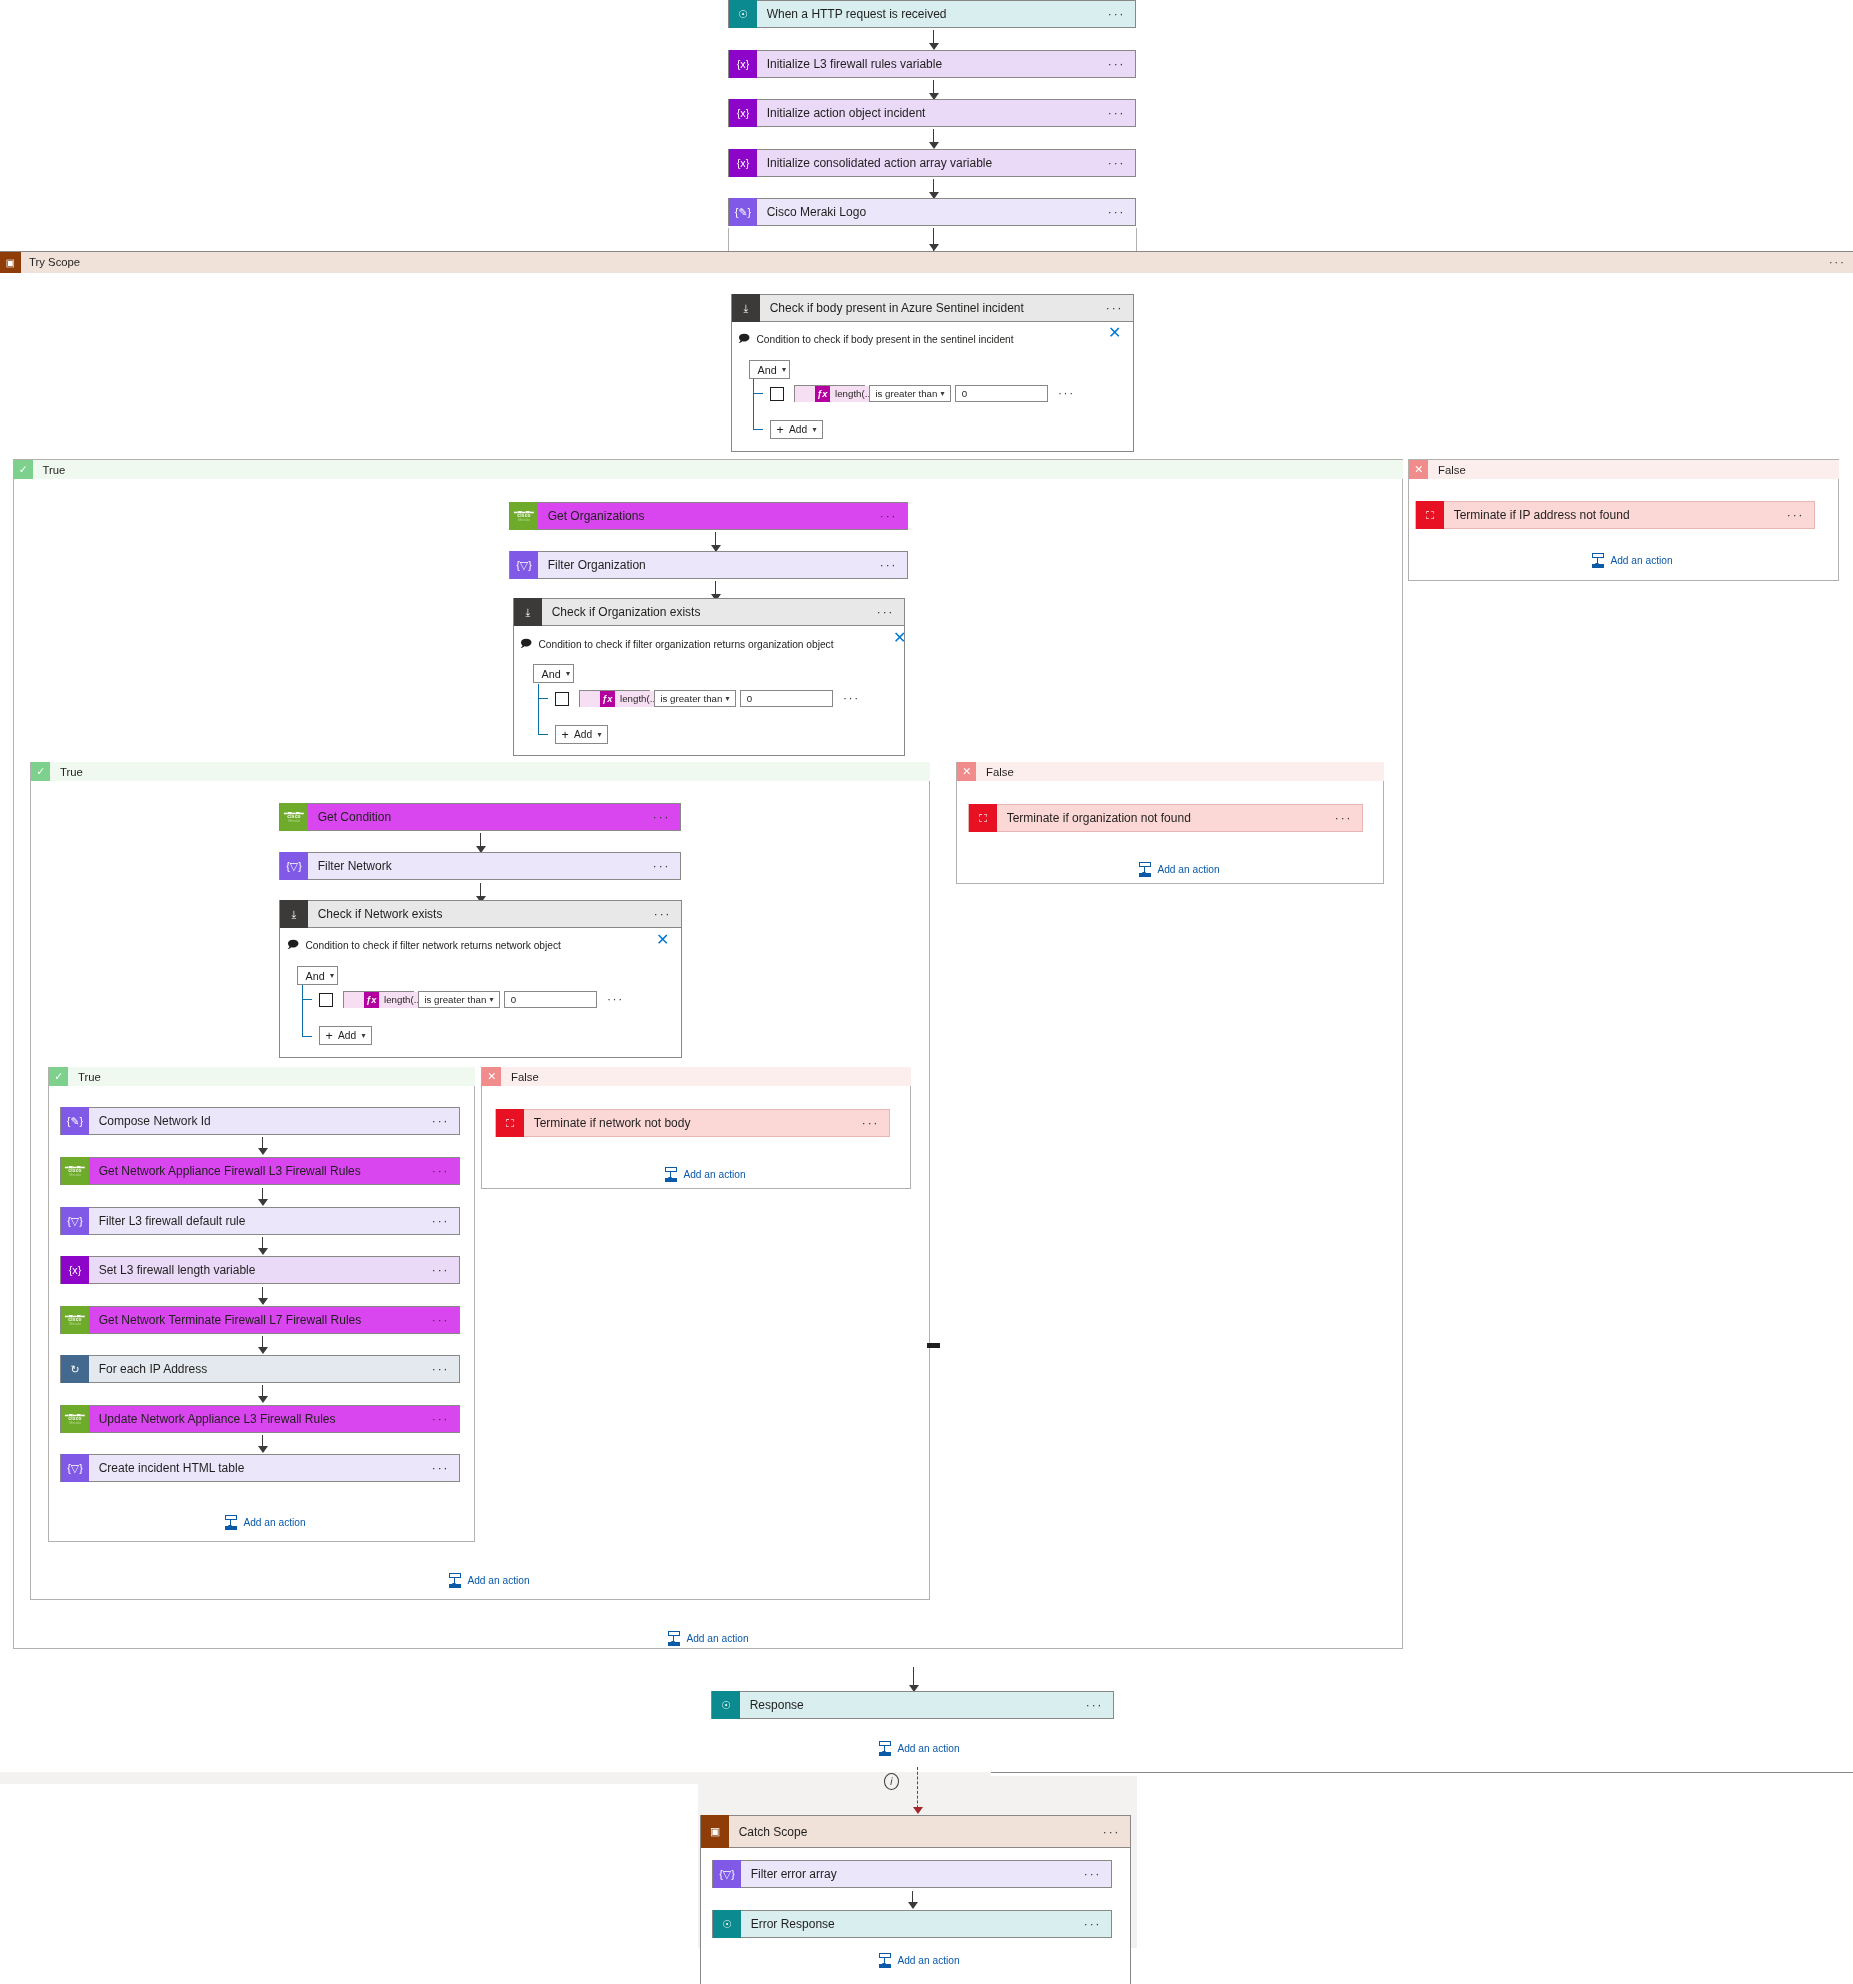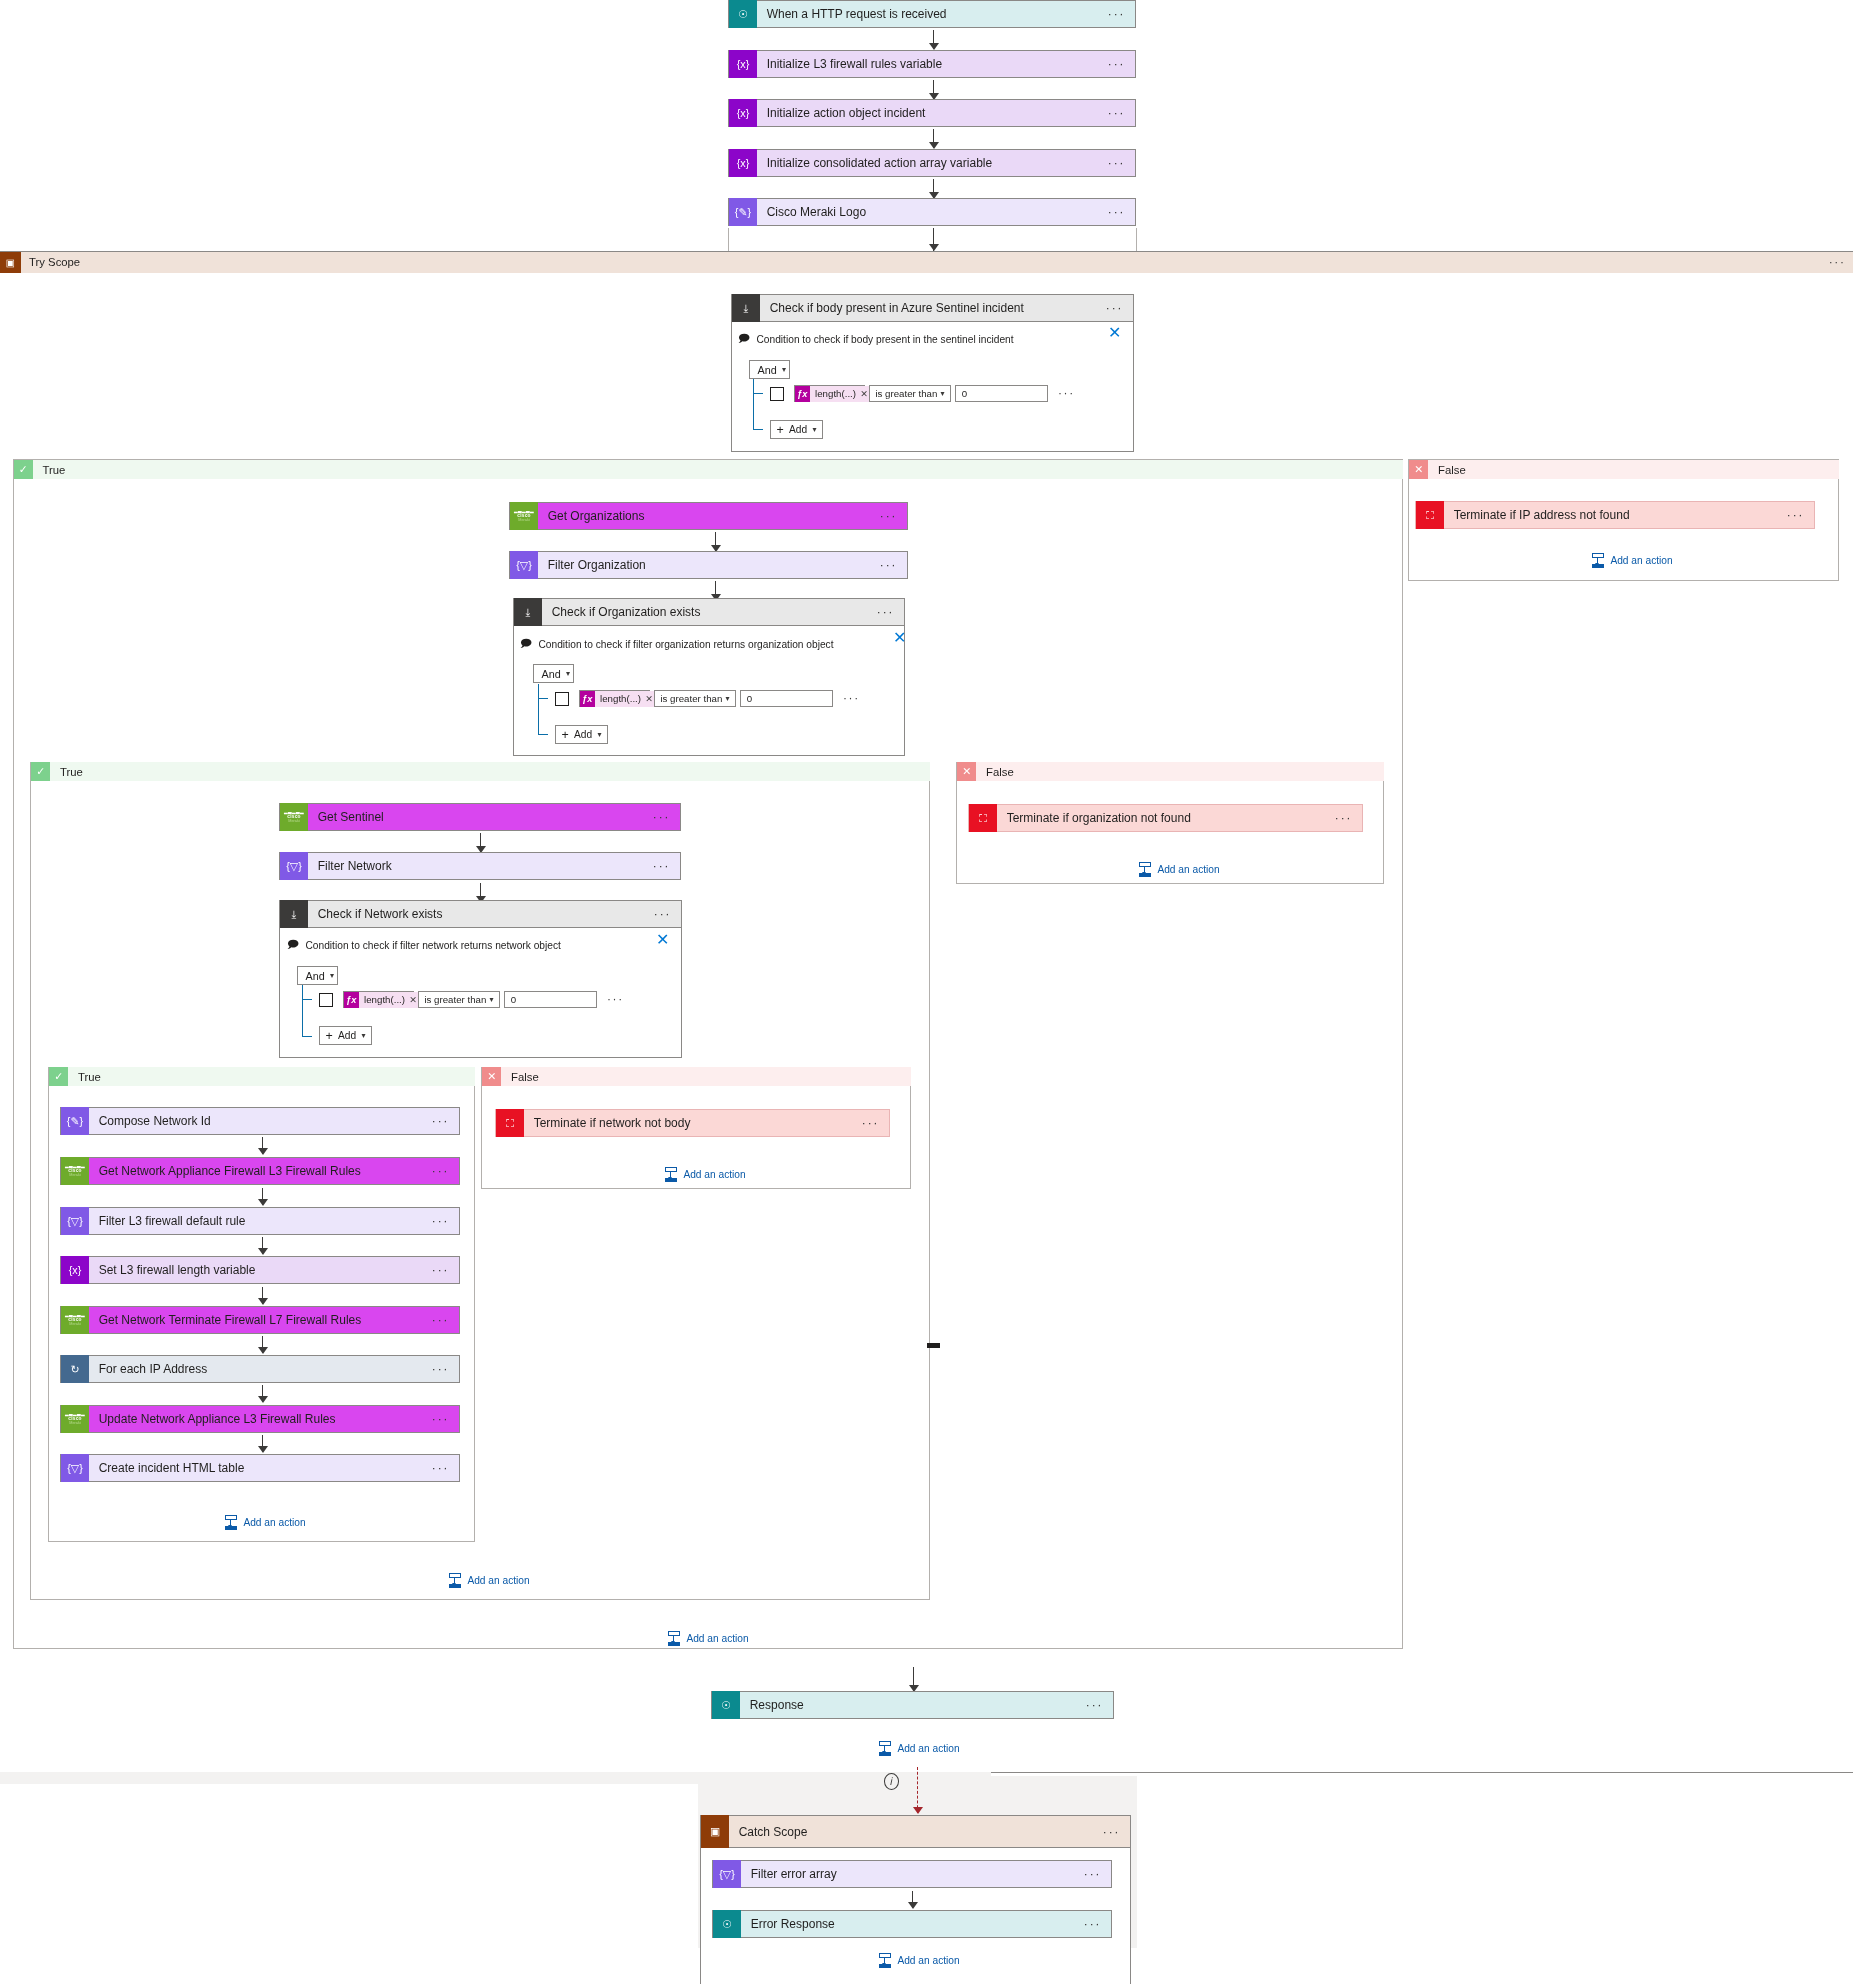--- a/index.html
+++ b/index.html
@@ -81,21 +81,21 @@
   .cond-note { position:absolute; display:flex; align-items:center; gap:6.5px; font-size:10.2px; color:#201f1e; }
   .cond-close { position:absolute; color:#0078d4; font-size:16px; line-height:1; font-weight:300; cursor:pointer; }
   .and-box { position:absolute; border:0.5px solid #8a8886; background:#fff;
              display:flex; align-items:center; gap:5.4px; padding:0 7.5px; height:19.4px; font-size:10.8px;}
   .chev { font-size:8px; color:#3b3a39; }
   .row-wrap { position:absolute; display:flex; align-items:center; gap:0; }
   .cb { width:14px; height:14px; border:1.1px solid #201f1e; background:#fff; flex:0 0 14px; }
   .tok-box { display:flex; align-items:center; border:0.5px solid #8a8886; background:#fff; height:17px; }
   .tok { display:flex; align-items:center; background:#f6dff2; height:16px; }
   .tok .fx { background:#b4009e; color:#fff; width:15px; height:16px; display:flex;
-             align-items:center; justify-content:center; font-style:italic; font-size:9.2px; font-weight:bold;}
+             align-items:center; justify-content:center; font-style:italic; font-size:9.2px; font-weight:bold;margin-left:20px;}
   .tok .txt{ padding:0 4.3px 0 5.4px; font-size:9.7px; color:#201f1e; }
   .tok .xx { padding-right:5.4px; font-size:9.2px; color:#3b3a39; }
   .sel-box { display:flex; align-items:center; justify-content:space-between;
              border:0.5px solid #8a8886; background:#fff; height:17px; padding:0 5.4px; font-size:9.7px; }
   .val-box { border:0.5px solid #8a8886; background:#fff; height:17px; display:flex;
              align-items:center; padding:0 5.4px; font-size:9.7px; }
   .row-dots { letter-spacing:1.6px; color:#3b3a39; font-size:12px; line-height:4.3px; }
   .add-btn { position:absolute; border:0.5px solid #8a8886; background:#fff;
              display:flex; align-items:center; justify-content:center; gap:5.4px;
              font-size:10.2px; height:19.4px; }
@@ -339,21 +339,21 @@
 </div>
 
 <div class="card c-meraki" style="left:279px; top:803px; width:402px;">
   <span class="ic">
     <span class="meraki-logo">
       <span class="bars">▂▃▂▃▂</span>
       <span class="cisco">cisco</span>
       <span class="mrk">Meraki</span>
     </span>
   </span>
-  <span class="lbl">Get Sentinel</span>
+  <span class="lbl">Get Condition</span>
   <span class="dots">···</span>
 </div>
 <div class="arrow" style="left:480px; top:833px; height:19.4px;"></div>
 
 <div class="card c-filter" style="left:279px; top:852px; width:402px;">
   <span class="ic">{▽}</span>
   <span class="lbl">Filter Network</span>
   <span class="dots">···</span>
 </div>
 <div class="arrow" style="left:480px; top:883px; height:19.4px;"></div>

